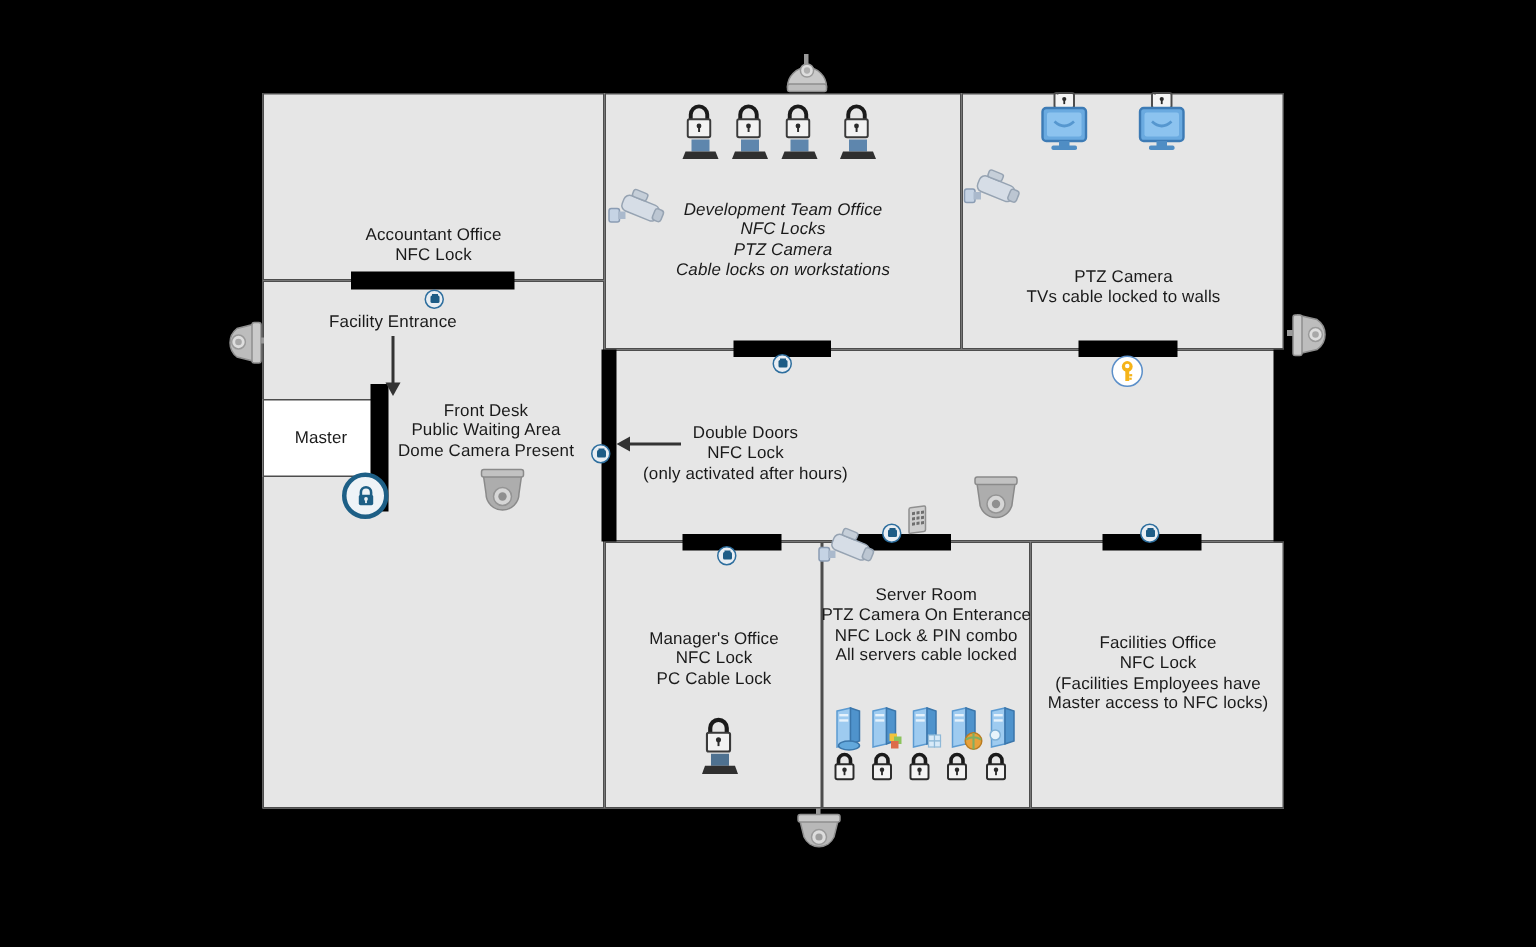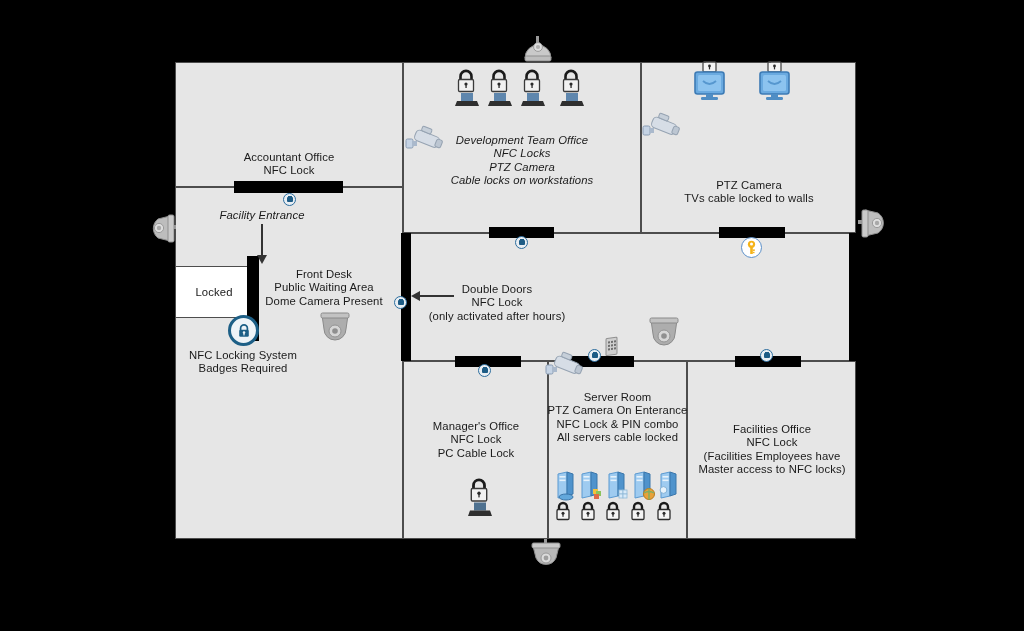--- a/index.html
+++ b/index.html
@@ -45,21 +45,21 @@
 <body>
 
 <div id="stage">
 
   <div class="room" style="left:175px;top:62px;width:228px;height:125px;"></div>
   <div class="label" style="left:199px;top:151px;width:180px;">Accountant Office<br>NFC Lock</div>
 
   <div class="room" style="left:175px;top:187px;width:228px;height:352px;"></div>
 
   <div class="white-room" style="left:175px;top:266px;width:78px;height:52px;"></div>
-  <div class="label" style="left:175px;top:286px;width:78px;">Locked</div>
+  <div class="label" style="left:175px;top:286px;width:78px;">Master</div>
 
   <div class="label" style="left:256px;top:268px;width:136px;">Front Desk<br>Public Waiting Area<br>Dome Camera Present</div>
 
   <div class="room" style="left:403px;top:62px;width:238px;height:171px;"></div>
   <div class="label" style="left:432px;top:134px;width:180px;font-style:italic;">Development Team Office<br>NFC Locks<br>PTZ Camera<br>Cable locks on workstations</div>
 
   <div class="room" style="left:641px;top:62px;width:215px;height:171px;"></div>
   <div class="label" style="left:645px;top:179px;width:208px;">PTZ Camera<br>TVs cable locked to walls</div>
 
   <div class="room" style="left:403px;top:233px;width:453px;height:128px;"></div>
@@ -390,23 +390,22 @@
   </div>
   <div class="icon" style="left:655px;top:501px;">
     <svg width="18" height="21" viewBox="0 0 18 21">
       <path d="M5 9V6a4 4 0 0 1 8 0V9" fill="none" stroke="#1a1a1a" stroke-width="2.4"></path>
       <rect x="3" y="8.5" width="12" height="10" rx="1.2" fill="#f4f4f4" stroke="#2b2b2b" stroke-width="1.3"></rect>
       <circle cx="9" cy="12.2" r="1.5" fill="#2b2b2b"></circle>
         <rect x="8.4" y="12.6" width="1.2" height="3.2" fill="#2b2b2b"></rect>
     </svg>
   </div>
 
-  <div class="label" style="left:203px;top:209px;width:118px;font-style:italic;">Facility Entrance</div>
+  <div class="label" style="left:203px;top:209px;width:118px;">Facility Entrance</div>
   <div class="arrow-line" style="left:261px;top:224px;width:1.6px;height:33px;"></div>
   <div class="arrow-head" style="left:257px;top:255px;border-left:5px solid transparent;border-right:5px solid transparent;border-top:9px solid #333;"></div>
 
-  <div class="label" style="left:183px;top:349px;width:120px;">NFC Locking System<br>Badges Required</div>
 
   <div class="label label-left" style="left:413px;top:283px;width:144px;text-align:center;">Double Doors<br>NFC Lock<br>(only activated after hours)</div>
   <div class="arrow-line" style="left:418px;top:295px;width:36px;height:1.6px;"></div>
   <div class="arrow-head" style="left:411px;top:291px;border-top:5px solid transparent;border-bottom:5px solid transparent;border-right:9px solid #333;"></div>
 
 </div>
 
 </body></html>

